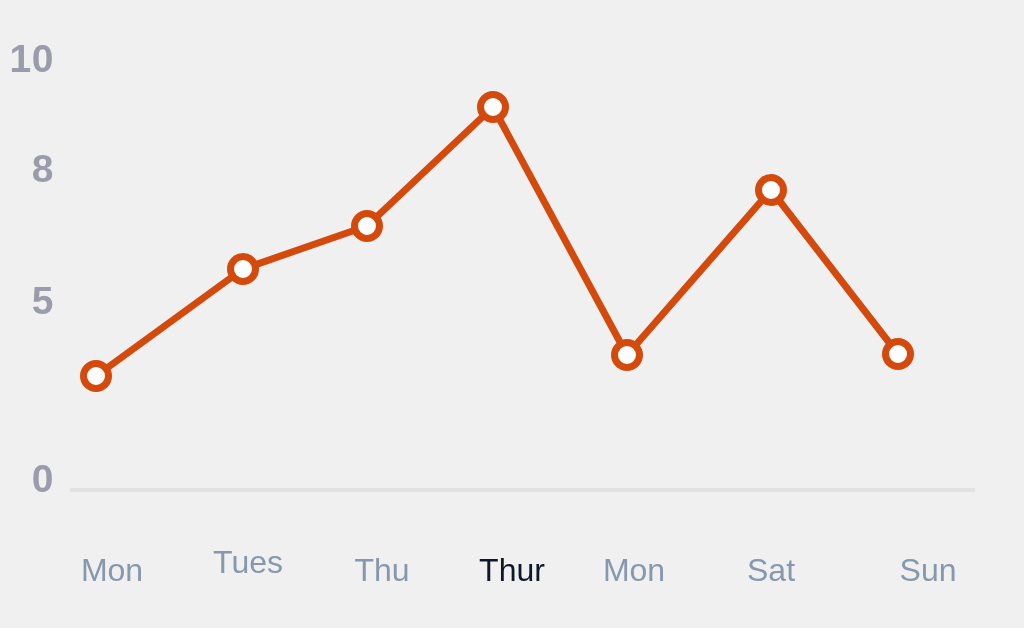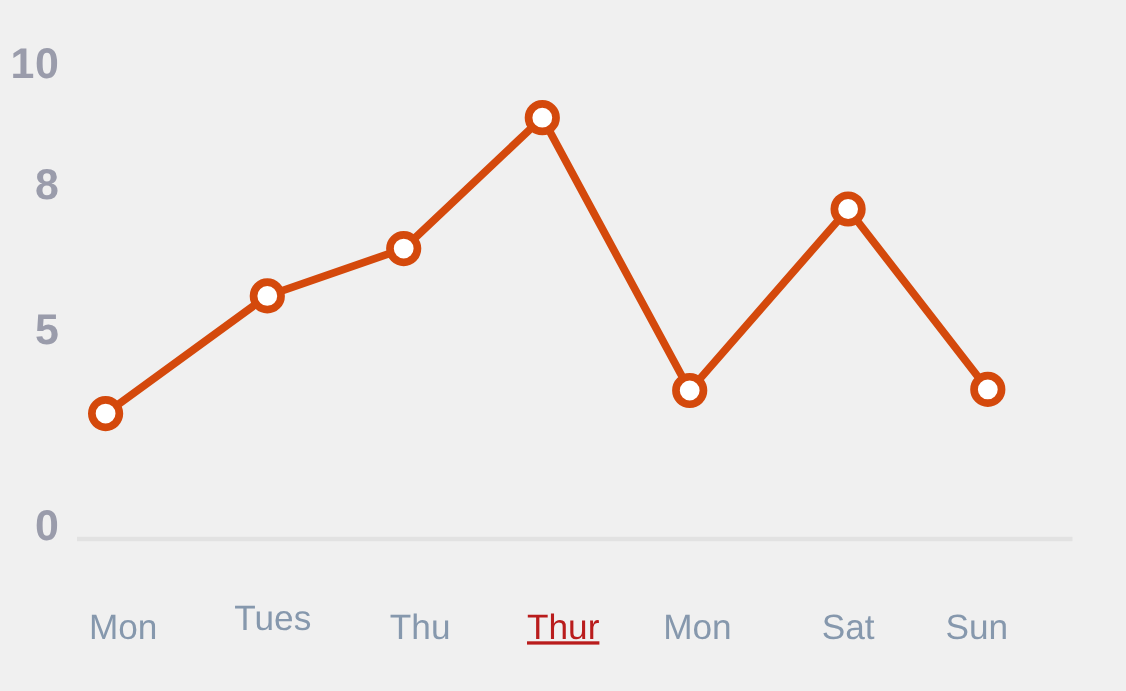--- a/index.html
+++ b/index.html
@@ -77,19 +77,19 @@
   <div id="ytick-layer">
       <div class="ytick-label" style="top: 39px; color: rgb(154, 156, 171);">10</div>
       <div class="ytick-label" style="top: 149px; color: rgb(154, 156, 171);">8</div>
       <div class="ytick-label" style="top: 281px; color: rgb(154, 156, 171);">5</div>
       <div class="ytick-label" style="top: 459px; color: rgb(154, 156, 171);">0</div>
     </div>
   <div id="xtick-layer">
       <div class="xtick-label" style="left: 112px; top: 554px; color: rgb(134, 152, 173);">Mon</div>
       <div class="xtick-label" style="left: 248px; top: 546px; color: rgb(134, 152, 173);">Tues</div>
       <div class="xtick-label" style="left: 382px; top: 554px; color: rgb(134, 152, 173);">Thu</div>
-      <div class="xtick-label" style="left: 512px; top: 554px; color: #b91c1c; text-decoration: underline;">Thur</div>
+      <div class="xtick-label" style="left: 512px; top: 554px; color: #0f172a;">Thur</div>
       <div class="xtick-label" style="left: 634px; top: 554px; color: rgb(134, 152, 173);">Mon</div>
       <div class="xtick-label" style="left: 771px; top: 554px; color: rgb(134, 152, 173);">Sat</div>
-      <div class="xtick-label" style="left: 888px; top: 554px; color: rgb(134, 152, 173);">Sun</div>
+      <div class="xtick-label" style="left: 928px; top: 554px; color: rgb(134, 152, 173);">Sun</div>
     </div>
 
 </div>
 
 </body></html>

